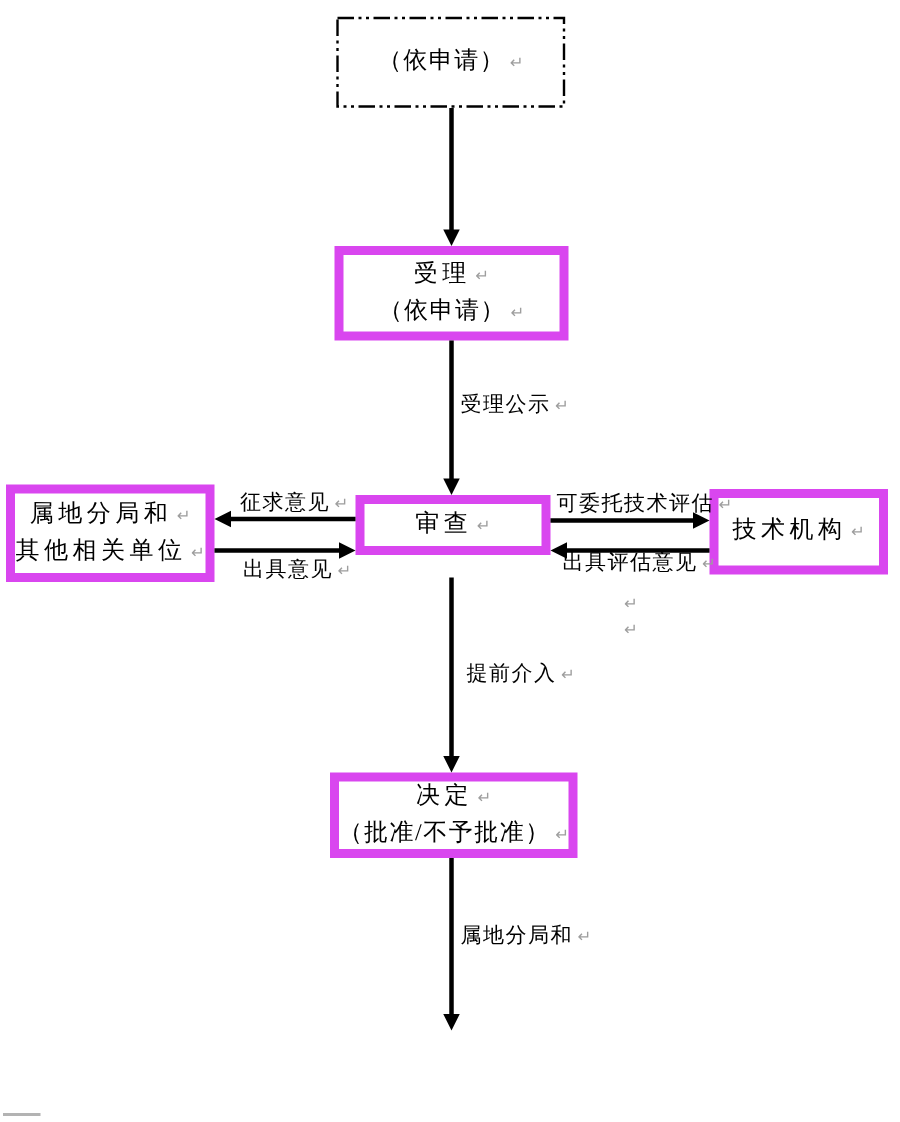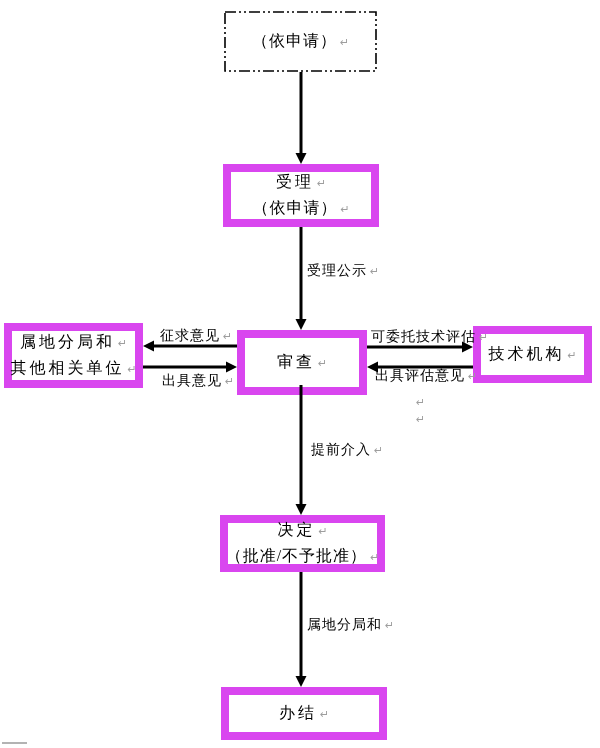--- a/index.html
+++ b/index.html
@@ -1,21 +1,21 @@
 <!DOCTYPE html>
 <html><head>
 <meta charset="utf-8">
 <style>
   * { margin:0; padding:0; box-sizing:border-box; }
   html,body { background:#ffffff; }
   body { width:600px; height:748px; font-family:"Liberation Serif","DejaVu Serif",serif; }
   .canvas { position:relative; width:600px; height:748px; background:#ffffff; overflow:hidden; }
 
   .box {
-    position:absolute; border:8px solid #d946ef; background:#ffffff;
+    position:absolute; border:6px solid #d946ef; background:#ffffff;
     display:flex; flex-direction:column; justify-content:center; align-items:center;
     text-align:center; color:#000; font-size:16px; line-height:24px;
   }
   .box.no-border { border:none; }
   .bl { white-space:nowrap; letter-spacing:3px; }
   .bl.tight { letter-spacing:1px;text-align:center; }
 
   .pm {
     color:#9e9e9e; font-size:11px; letter-spacing:0;
     font-family:"DejaVu Sans",sans-serif; margin-left:3px;
@@ -44,41 +44,38 @@
 
   <div class="box no-border" style="left:224px;top:11px;width:153px;height:61px">
     <div class="bl tight"><span>（依申请）</span><span class="pm">↵</span></div>
   </div>
 
   <div class="box" style="left:223px;top:164px;width:156px;height:63px">
     <div class="bl"><span>受理</span><span class="pm">↵</span></div>
     <div class="bl tight"><span>（依申请）</span><span class="pm">↵</span></div>
   </div>
 
-  <div class="box" style="left:237px;top:330px;width:130px;height:65px">
+  <div class="box" style="left:237px;top:330px;width:130px;height:40px">
     <div class="bl"><span>审查</span><span class="pm">↵</span></div>
   </div>
 
   <div class="box" style="left:473px;top:326px;width:119px;height:57px">
     <div class="bl"><span>技术机构</span><span class="pm">↵</span></div>
   </div>
 
   <div class="box" style="left:4px;top:323px;width:139px;height:65px">
     <div class="bl"><span>属地分局和</span><span class="pm">↵</span></div>
     <div class="bl"><span>其他相关单位</span><span class="pm">↵</span></div>
   </div>
 
   <div class="box" style="left:220px;top:515px;width:165px;height:57px">
     <div class="bl"><span>决定</span><span class="pm">↵</span></div>
     <div class="bl tight"><span>（批准/不予批准）</span><span class="pm">↵</span></div>
   </div>
 
-  <div class="box" style="left:221px;top:687px;width:166px;height:53px">
-    <div class="bl"><span>办结</span><span class="pm">↵</span></div>
-  </div>
 
   <div class="elabel" style="left:307px;top:263px"><span>受理公示</span><span class="pm">↵</span></div>
   <div class="elabel" style="left:160px;top:328px"><span>征求意见</span><span class="pm">↵</span></div>
   <div class="elabel" style="left:162px;top:373px"><span>出具意见</span><span class="pm">↵</span></div>
   <div class="elabel" style="left:371px;top:329px"><span>可委托技术评估</span><span class="pm">↵</span></div>
   <div class="elabel" style="left:375px;top:368px"><span>出具评估意见</span><span class="pm">↵</span></div>
   <div class="elabel" style="left:311px;top:442px"><span>提前介入</span><span class="pm">↵</span></div>
   <div class="elabel" style="left:307px;top:617px"><span>属地分局和</span><span class="pm">↵</span></div>
 
   <div class="pm-abs" style="left:416px;top:396px">↵</div>

